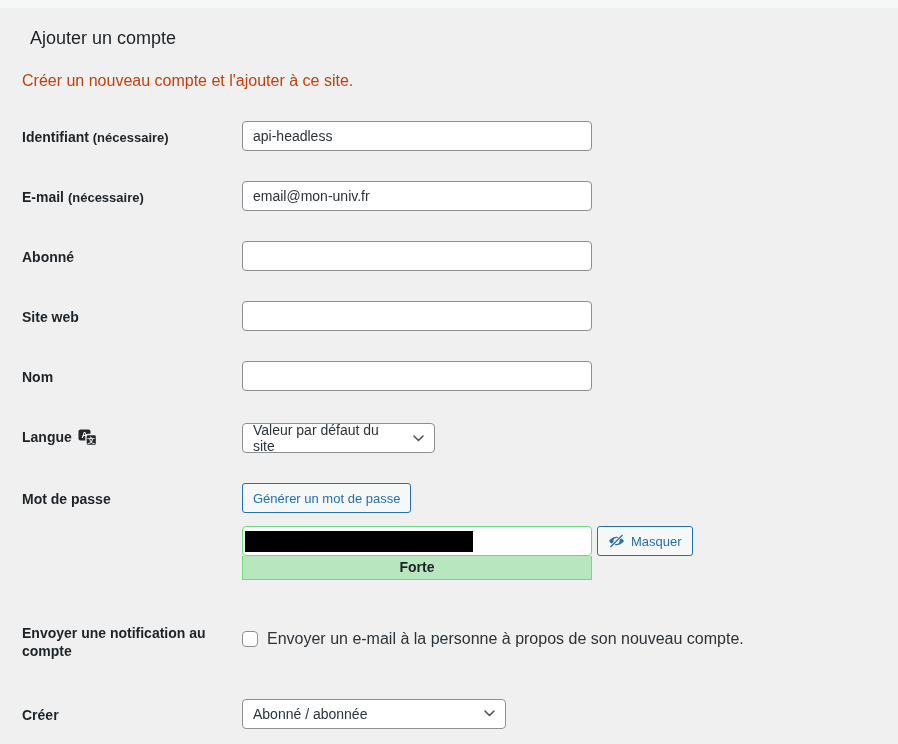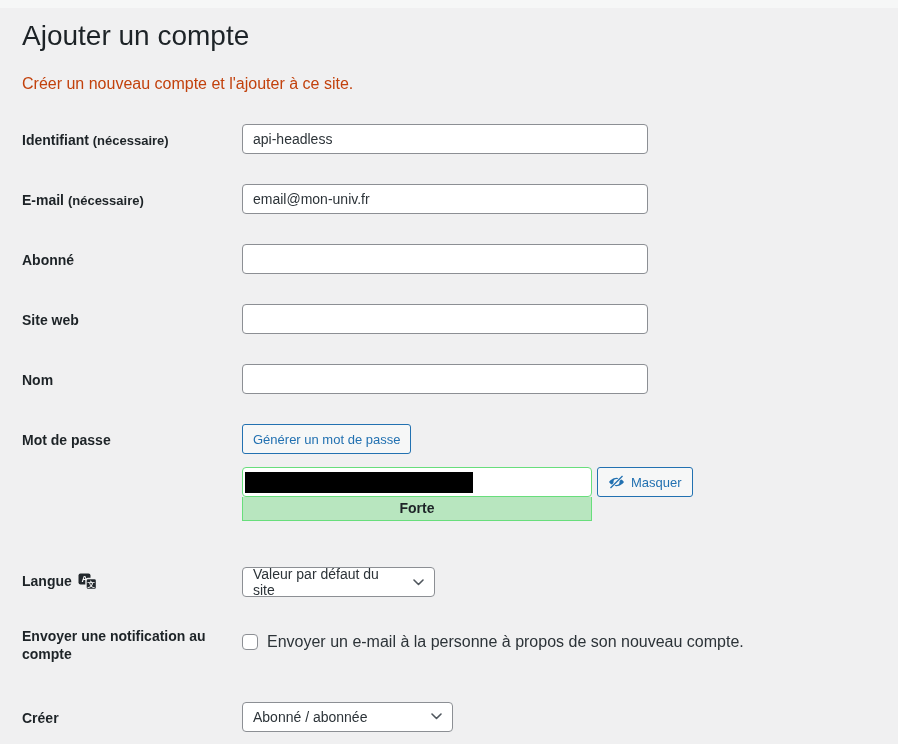--- a/index.html
+++ b/index.html
@@ -11,24 +11,24 @@
     font-family: "Liberation Sans", sans-serif;
     color: #1d2327;
     overflow: hidden;
   }
   .top-strip {
     height: 8px;
     background: #f6f7f7;
   }
   .wrap { padding: 13px 22px 0 22px; }
   h1.page-title {
-    font-size: 28px;
+    font-size: 18px;
     font-weight: 500;
     line-height: 1.1;
-    margin: 0;
+    margin: 8px;
     padding: 0;
     color: #1d2327;
   }
   p.subtitle {
     font-size: 16px;
     color: #c2410c;
     margin: 21px 0 0 0;
     line-height: 1.4;
   }
   .form-table { margin-top: 29px; }
@@ -38,21 +38,21 @@
     width: 220px;
     font-size: 14px;
     font-weight: 600;
     line-height: 1.3;
     padding-top: 7px;
     color: #1d2327;
   }
   .row .th .suffix { font-size: 13px; margin-top: 36px; }
   .row .td { flex: 1 1 auto; }
   input.regular-text {
-    width: 406px;
+    width: 350px;
     height: 30px;
     border: 1px solid #8c8f94;
     border-radius: 4px;
     background: #fff;
     padding: 0 10px;
     font-family: "Liberation Sans", sans-serif;
     font-size: 14px;
     color: #2c3338;
     outline: none;
   }
@@ -64,21 +64,21 @@
     border: 1px solid #8c8f94;
     border-radius: 4px;
     background: #fff;
     padding: 0 10px 0 10px;
     font-size: 14px;
     color: #2c3338;
     cursor: pointer;
   }
   .select .chev { display: inline-flex; margin-left: 10px; }
   .select-language { width: 193px; }
-  .select-role { width: 211px; }
+  .select-role { width: 264px; }
   .button-secondary {
     display: inline-flex;
     align-items: center;
     gap: 6px;
     height: 30px;
     padding: 0 10px;
     border: 1px solid #2271b1;
     border-radius: 3px;
     background: #f6f7f7;
     color: #2271b1;
@@ -180,20 +180,46 @@
       <div class="th">Site web</div>
       <div class="td">
         <input class="regular-text" type="text" value="" style="">
       </div>
     </div>
 
     <div class="row">
       <div class="th">Nom</div>
       <div class="td">
         <input class="regular-text" type="text" value="" style="">
+      </div>
+    </div>
+
+    <div class="row">
+      <div class="th">
+        <span class="label-with-icon">
+          <span>Langue</span>
+          <span style="display:inline-flex;">
+            <svg width="19" height="17" viewBox="0 0 19 17">
+              <rect x="0.5" y="0.5" width="12" height="11" rx="2" fill="#23282d"></rect>
+              <text x="6.5" y="9" text-anchor="middle" font-size="8.5" font-weight="bold" fill="#ffffff" font-family="Liberation Sans, sans-serif">A</text>
+              <rect x="8" y="5.5" width="10.5" height="11" rx="2" fill="#23282d" stroke="#f0f0f1" stroke-width="1.4"></rect>
+              <text x="13.2" y="14" text-anchor="middle" font-size="7.5" fill="#ffffff" font-family="DejaVu Sans, sans-serif">文</text>
+            </svg>
+          </span>
+        </span>
+      </div>
+      <div class="td">
+        <div class="select select-language">
+          <span>Valeur par défaut du site</span>
+          <span class="chev">
+            <svg width="11" height="7" viewBox="0 0 11 7">
+                <polyline points="1,1 5.5,5.5 10,1" fill="none" stroke="#50575e" stroke-width="1.6" stroke-linecap="round" stroke-linejoin="round"></polyline>
+              </svg>
+          </span>
+        </div>
       </div>
     </div>
 
     <div class="row row-password">
       <div class="th">Mot de passe</div>
       <div class="td">
         <button class="button-secondary" type="button">Générer un mot de passe</button>
 
         <div class="pass-wrapper">
           <div class="pass-col">
@@ -209,46 +235,20 @@
                 <line x1="3.5" y1="18" x2="20.5" y2="1" stroke="#f6f7f7" stroke-width="4"></line>
                 <line x1="3.5" y1="18" x2="20.5" y2="1" stroke="#2271b1" stroke-width="1.8"></line>
               </svg>
             </span>
             <span>Masquer</span>
           </button>
         </div>
       </div>
     </div>
 
-    <div class="row">
-      <div class="th">
-        <span class="label-with-icon">
-          <span>Langue</span>
-          <span style="display:inline-flex;">
-            <svg width="19" height="17" viewBox="0 0 19 17">
-              <rect x="0.5" y="0.5" width="12" height="11" rx="2" fill="#23282d"></rect>
-              <text x="6.5" y="9" text-anchor="middle" font-size="8.5" font-weight="bold" fill="#ffffff" font-family="Liberation Sans, sans-serif">A</text>
-              <rect x="8" y="5.5" width="10.5" height="11" rx="2" fill="#23282d" stroke="#f0f0f1" stroke-width="1.4"></rect>
-              <text x="13.2" y="14" text-anchor="middle" font-size="7.5" fill="#ffffff" font-family="DejaVu Sans, sans-serif">文</text>
-            </svg>
-          </span>
-        </span>
-      </div>
-      <div class="td">
-        <div class="select select-language">
-          <span>Valeur par défaut du site</span>
-          <span class="chev">
-            <svg width="11" height="7" viewBox="0 0 11 7">
-                <polyline points="1,1 5.5,5.5 10,1" fill="none" stroke="#50575e" stroke-width="1.6" stroke-linecap="round" stroke-linejoin="round"></polyline>
-              </svg>
-          </span>
-        </div>
-      </div>
-    </div>
-
     <div class="row row-notification">
       <div class="th">Envoyer une notification au compte</div>
       <div class="td">
         <div class="check-line">
           <input class="checkbox" type="checkbox" style="">
           <span class="check-label">Envoyer un e-mail à la personne à propos de son nouveau compte.</span>
         </div>
       </div>
     </div>
 

